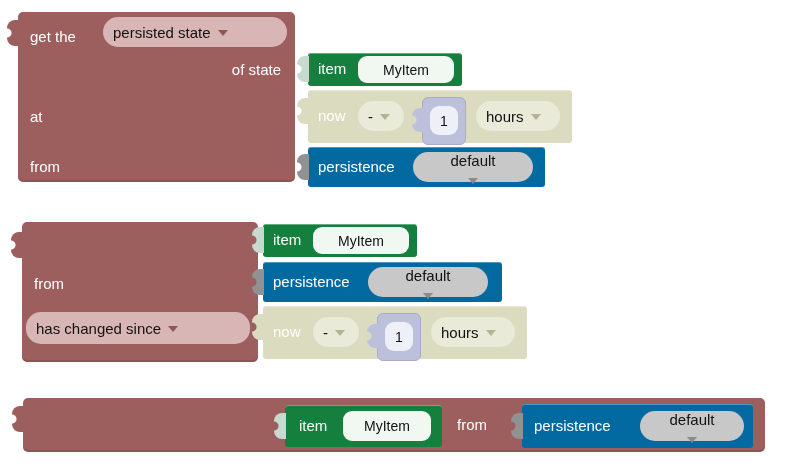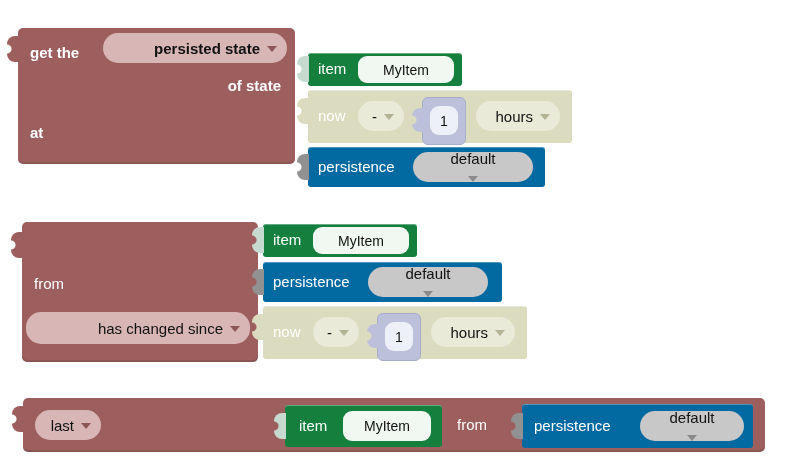--- a/index.html
+++ b/index.html
@@ -8,21 +8,21 @@
 
   .blk { position:absolute; box-sizing:border-box; }
   .maroon { background:#9d5e5e; border-radius:5px; box-shadow: inset 0 -2px 0 rgba(0,0,0,0.10); }
   .teal   { background:#15803d; border-radius:3px; box-shadow: inset 0 1px 0 rgba(255,255,255,0.35); }
   .olive  { background:#dbdcbf; border-radius:3px; box-shadow: inset 0 1px 0 rgba(255,255,255,0.35); }
   .gray   { background:#0369a1; border-radius:3px; box-shadow: inset 0 1px 0 rgba(255,255,255,0.3); }
   .lav    { background:#bcc0db; border-radius:6px; border:1px solid #a7accb; }
 
   .lbl { position:absolute; color:#ffffff; font-size:15px; line-height:20px; white-space:nowrap; }
 
-  .pill { position:absolute; display:flex; align-items:center; justify-content:flex-end; gap:7px;
+  .pill { position:absolute; display:flex; align-items:center; justify-content:flex-start; gap:7px;
           border-radius:15px; font-size:15px; color:#111111; padding:0 10px; box-sizing:border-box;
           white-space:nowrap; }
   .pill-pink  { background:#d9b6b6; }
   .pill-olive { background:#e9ead7; }
   .pill-gray  { background:#c8c8c8;flex-direction:column; }
 
   .field { position:absolute; display:flex; align-items:center; justify-content:center;
            border-radius:9px; font-size:14px; color:#111111; white-space:nowrap; }
   .field-teal { background:#f1f8f2; }
   .field-lav  { background:#eef0f8; }
@@ -35,21 +35,21 @@
   .tab { position:absolute; width:12px; height:26px; border-radius:8px 0 0 8px; }
   .tab-maroon { background: radial-gradient(circle 6px at 0px 50%, rgba(0,0,0,0) 4px, #9d5e5e 5px); }
   .tab-teal   { background: radial-gradient(circle 6px at 0px 50%, rgba(0,0,0,0) 4px, #c6dacf 5px); }
   .tab-olive  { background: radial-gradient(circle 6px at 0px 50%, rgba(0,0,0,0) 4px, #dbdcbf 5px); }
   .tab-gray   { background: radial-gradient(circle 6px at 0px 50%, rgba(0,0,0,0) 4px, #919191 5px); }
   .tab-lav    { background: radial-gradient(circle 6px at 0px 50%, rgba(0,0,0,0) 4px, #bcc0db 5px); }
 </style>
 </head>
 <body>
 
-<div class="blk maroon" style="left:18px; top:28px; width:277px; height:136px;font-weight:bold;">
+<div class="blk maroon" style="left:18px; top:12px; width:277px; height:170px;">
   <span class="tab tab-maroon" style="left:-11px; top:8px;"></span>
   <span class="lbl" style="left:12px; top:15px;">get the</span>
   <div class="pill pill-pink" style="left:85px; top:5px; width:184px; height:30px;">
     <span>persisted state</span>
     <span class="chev"></span>
   </div>
   <span class="lbl" style="right:14px; top:48px;">of state</span>
   <span class="lbl" style="left:12px; top:95px;">at</span>
   <span class="lbl" style="left:12px; top:145px;">from</span>
 </div>
@@ -122,24 +122,20 @@
     <div class="field field-lav" style="left:7px; top:8px; width:28px; height:29px;">1</div>
   </div>
   <div class="pill pill-olive" style="left:168px; top:11px; width:84px; height:30px;">
     <span>hours</span>
     <span class="chev chev-olive"></span>
   </div>
 </div>
 
 <div class="blk maroon" style="left:23px; top:398px; width:742px; height:54px;">
   <span class="tab tab-maroon" style="left:-11px; top:8px;"></span>
-  <div class="pill pill-pink" style="left:12px; top:12px; width:66px; height:30px;">
-    <span>last</span>
-    <span class="chev"></span>
-  </div>
   <span class="lbl" style="left:434px; top:17px;">from</span>
 </div>
 
 <div class="blk teal" style="left:285px; top:405px; width:157px; height:42px;">
   <span class="tab tab-teal" style="left:-11px; top:8px;"></span>
   <span class="lbl" style="left:14px; top:11px;">item</span>
   <div class="field field-teal" style="left:58px; top:6px; width:88px; height:30px;">MyItem</div>
 </div>
 
 <div class="blk gray" style="left:522px; top:404px; width:231px; height:44px;">

